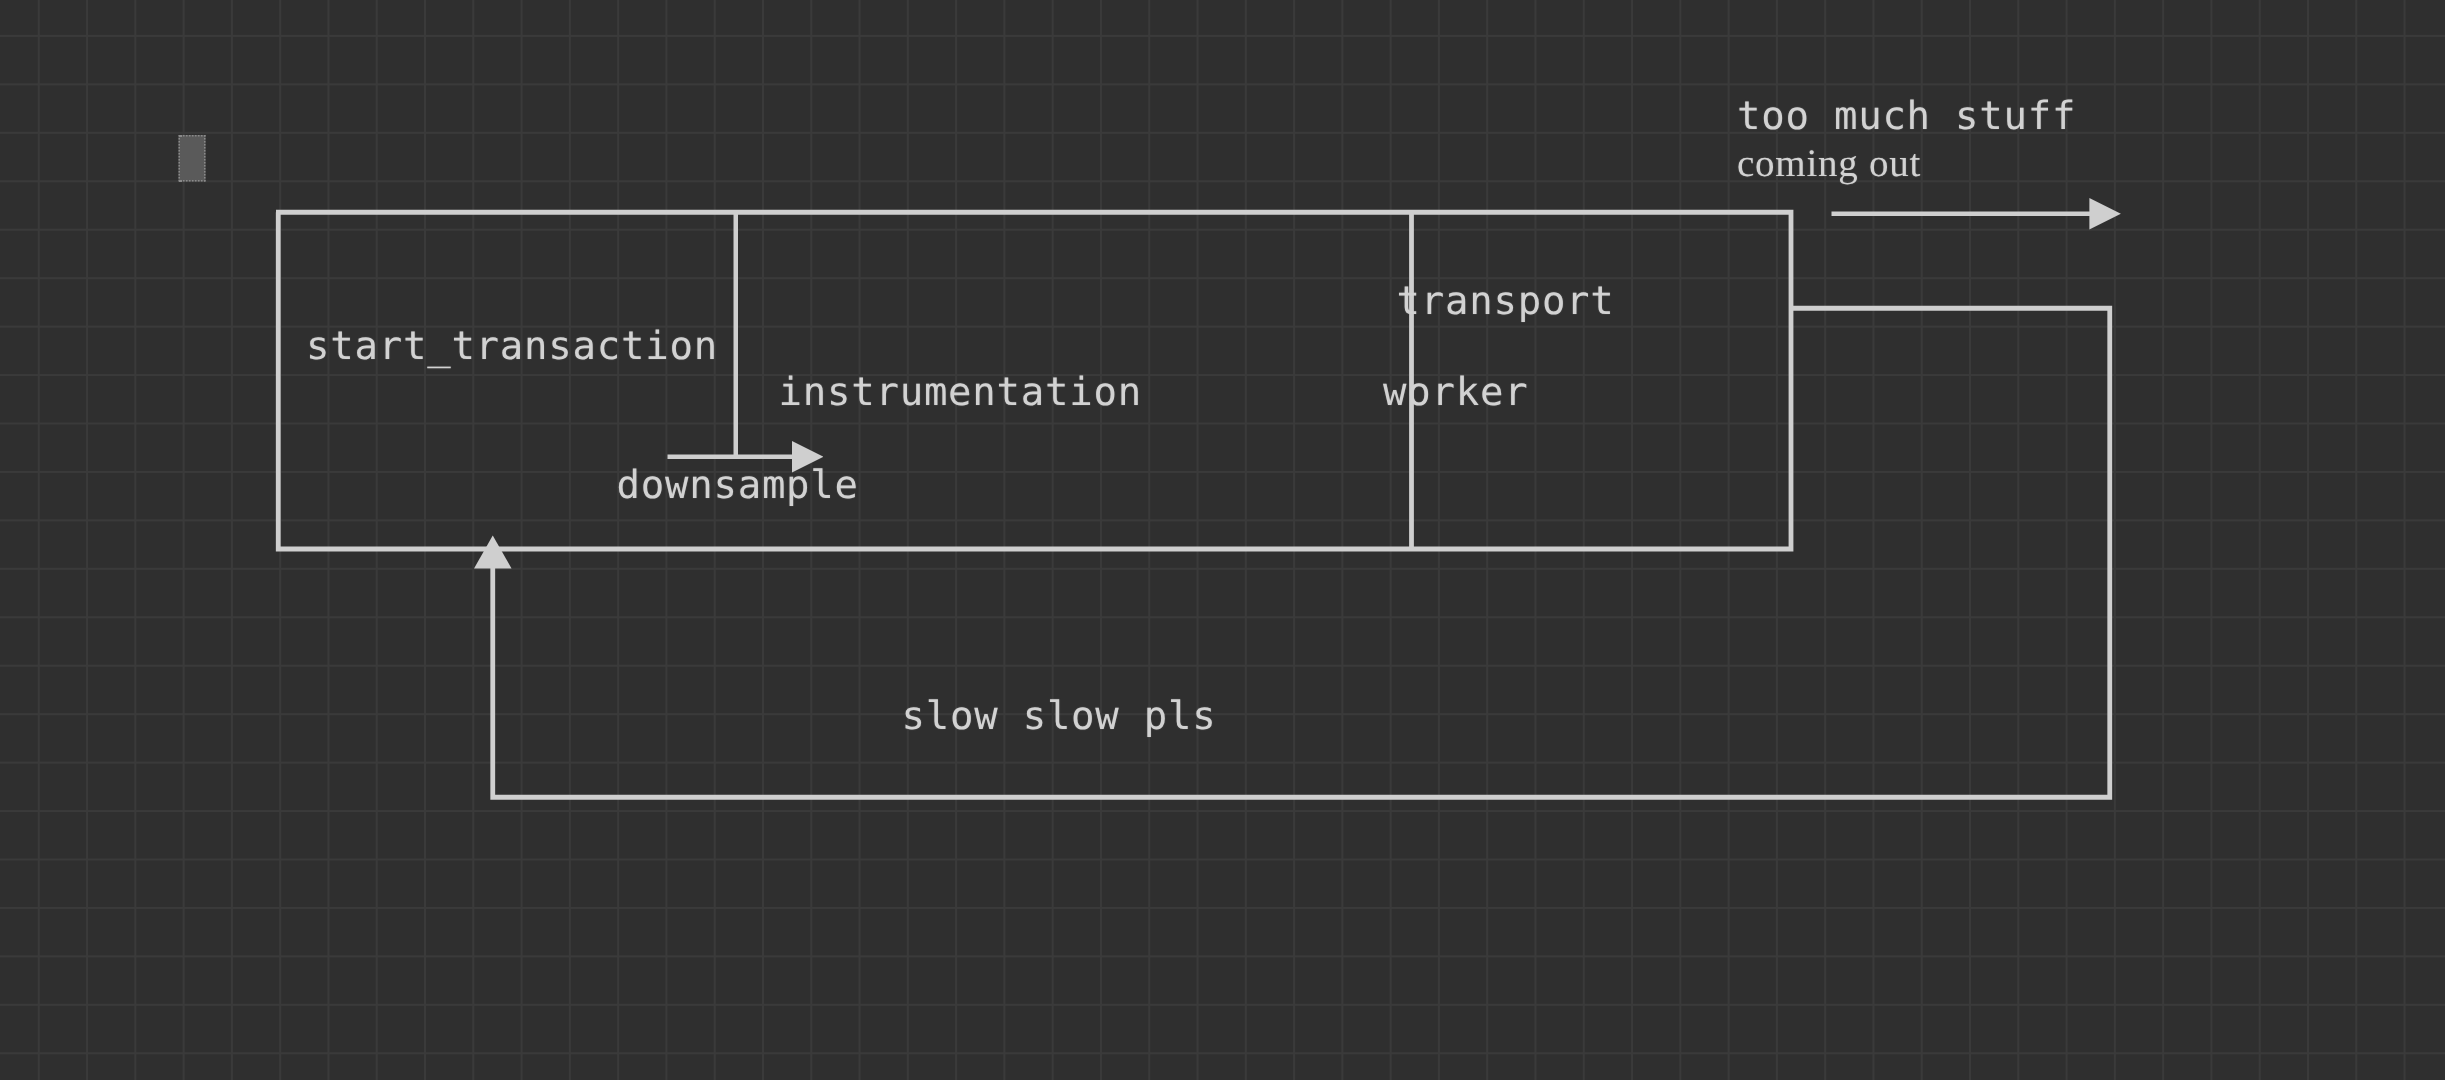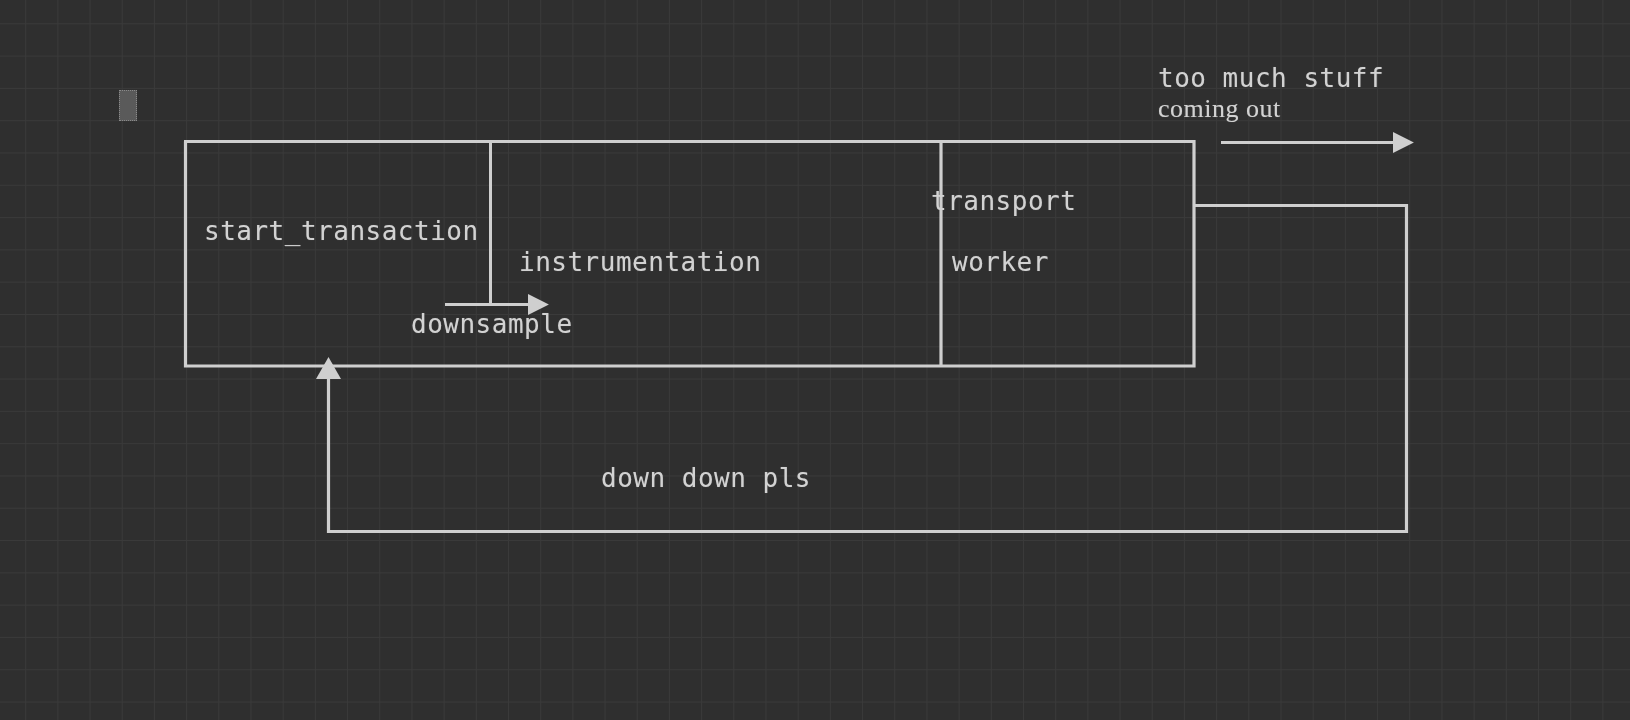--- a/index.html
+++ b/index.html
@@ -81,21 +81,21 @@
   <div class="caret" style="left:119px; top:90px; width:18px; height:31px;"></div>
 
   <div class="lbl" style="left:204px; top:215px;">start_transaction</div>
 
   <div class="lbl" style="left:519px; top:246px;">instrumentation</div>
 
   <div class="lbl" style="left:411px; top:308px;text-align:center;">downsample</div>
 
   <div class="lbl" style="left:931px; top:185px;">transport</div>
 
-  <div class="lbl" style="left:952px; top:246px;text-align:center;">worker</div>
+  <div class="lbl" style="left:922px; top:246px;text-align:center;">worker</div>
 
   <div class="lbl" style="left:1158px; top:62px;">too much stuff</div>
 
   <div class="lbl" style="left:1158px; top:93px;font-family:Liberation Serif, serif;">coming out</div>
 
-  <div class="lbl" style="left:601px; top:462px;">down down pls</div>
+  <div class="lbl" style="left:601px; top:462px;">slow slow pls</div>
 
 </div>
 
 </body></html>

